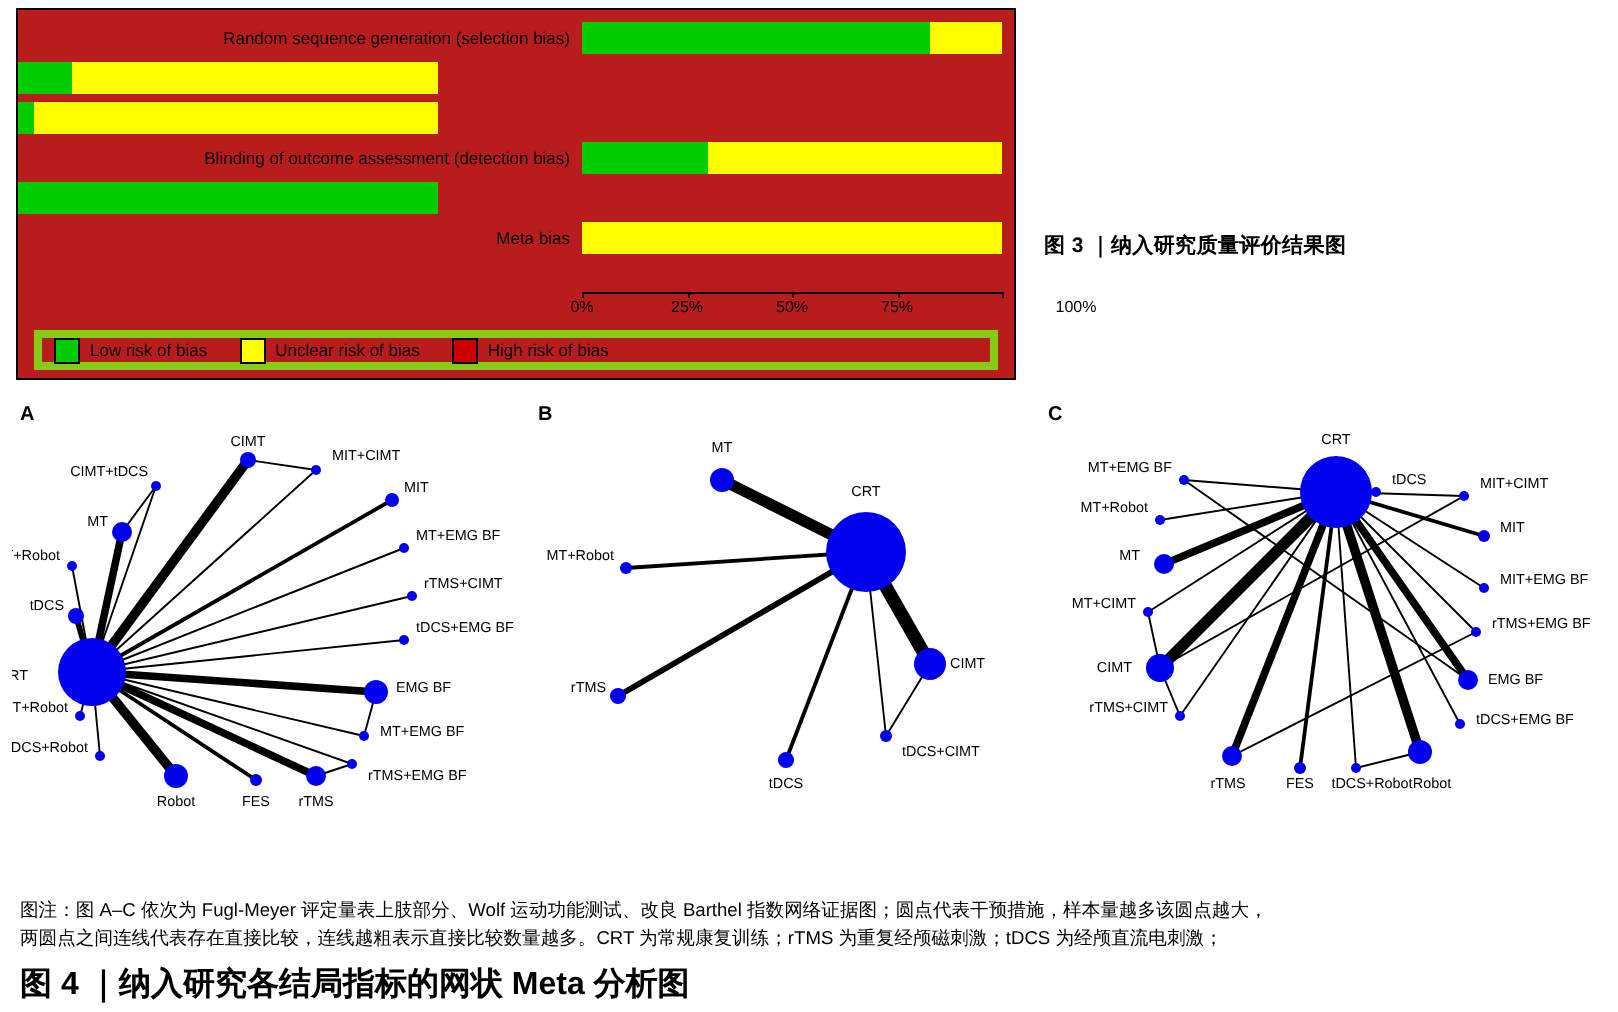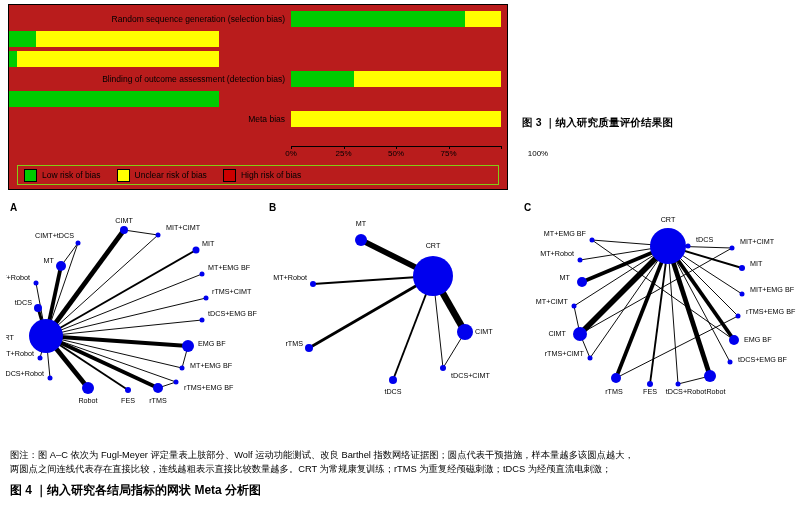--- a/index.html
+++ b/index.html
@@ -88,21 +88,21 @@
     width: 210px;
     height: 1px;
     background: #000;
   }
   .rob-legend {
     position: absolute;
     left: 8px;
     top: 160px;
     width: 482px;
     height: 20px;
-    border: 1px solid #84cc16;
+    border: 4px solid #84cc16;
     box-sizing: border-box;
     display: flex;
     align-items: center;
     padding-left: 6px;
     gap: 16px;
   }
   .legend-item {
     display: flex;
     align-items: center;
     font-size: 8.5px;
@@ -159,21 +159,21 @@
     left: 10px;
     top: 448px;
     width: 790px;
     font-size: 9.3px;
     line-height: 14px;
   }
   #fig4-caption {
     position: absolute;
     left: 10px;
     top: 482px;
-    font-size: 12px;
+    font-size: 16px;
     font-weight: bold;
   }
 </style>
 </head>
 <body>
 
 <div class="page">
 
   <div id="fig3">
     <div class="rob-rows" id="rob-rows">

